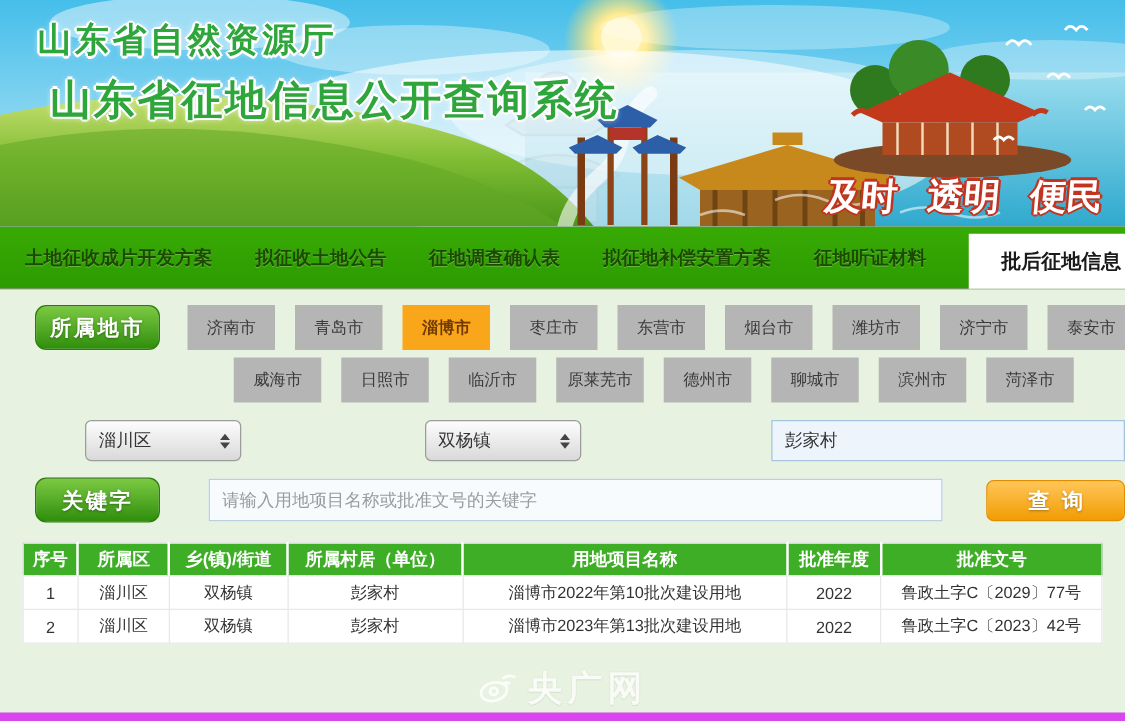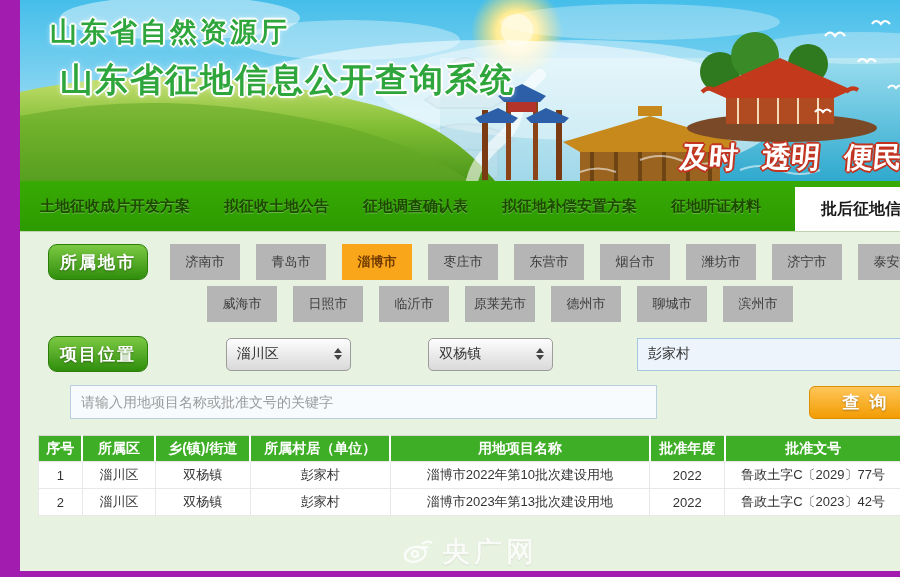--- a/index.html
+++ b/index.html
@@ -2,21 +2,21 @@
 <html><head>
 <meta charset="utf-8">
 <style>
   * { margin:0; padding:0; box-sizing:border-box; }
   html,body { width:900px; }
   body {
     font-family:"Liberation Sans","DejaVu Sans",sans-serif;
     background:#E8F2E0;
     width:900px; height:577px; overflow:hidden; position:relative;
   }
-  .page { width:900px; height:577px; position:relative; background:#a21caf;padding-left:20px; }
+  .page { width:900px; height:577px; position:relative; background:#d946ef; }
 
   
   .banner { position:relative; width:900px; height:181px; overflow:hidden; background:linear-gradient(#54C4EC,#BFE7F6); }
   .banner-art { position:absolute; left:0; top:0; }
   .banner-titles { position:absolute; left:30px; top:14px; }
   .org-title {
     font-size:27px; font-weight:bold; letter-spacing:3px; color:#2FA63C;
     text-shadow:-2px 0 #fff,2px 0 #fff,0 -2px #fff,0 2px #fff,-1px -1px #fff,1px 1px #fff,1px -1px #fff,-1px 1px #fff,0 0 6px #fff;
   }
   .system-title {
@@ -270,44 +270,45 @@
           <button class="city-btn">泰安市</button>
         </div>
         <div class="city-line second">
           <button class="city-btn">威海市</button>
           <button class="city-btn">日照市</button>
           <button class="city-btn">临沂市</button>
           <button class="city-btn">原莱芜市</button>
           <button class="city-btn">德州市</button>
           <button class="city-btn">聊城市</button>
           <button class="city-btn">滨州市</button>
+          <button class="city-btn">菏泽市</button>
         </div>
       </div>
     </div>
 
     <div class="row row-location">
-      <div class="pill">项目位置</div>
       <div class="select-box">
         <span>淄川区</span>
         <span class="stepper">
             <span class="tri-up"></span>
             <span class="tri-down"></span>
           </span>
       </div>
       <div class="select-box">
         <span>双杨镇</span>
         <span class="stepper">
             <span class="tri-up"></span>
             <span class="tri-down"></span>
           </span>
       </div>
       <input class="village-input" type="text" value="彭家村" style="">
     </div>
 
     <div class="row row-keyword">
+      <div class="pill">关键字</div>
       <input class="keyword-input" type="text" placeholder="请输入用地项目名称或批准文号的关键字" style="">
       <button class="search-btn">查询</button>
     </div>
 
     <table class="data-table">
       <colgroup>
         <col style="width:44px">
           <col style="width:73px">
           <col style="width:95px">
         <col style="width:140px">

